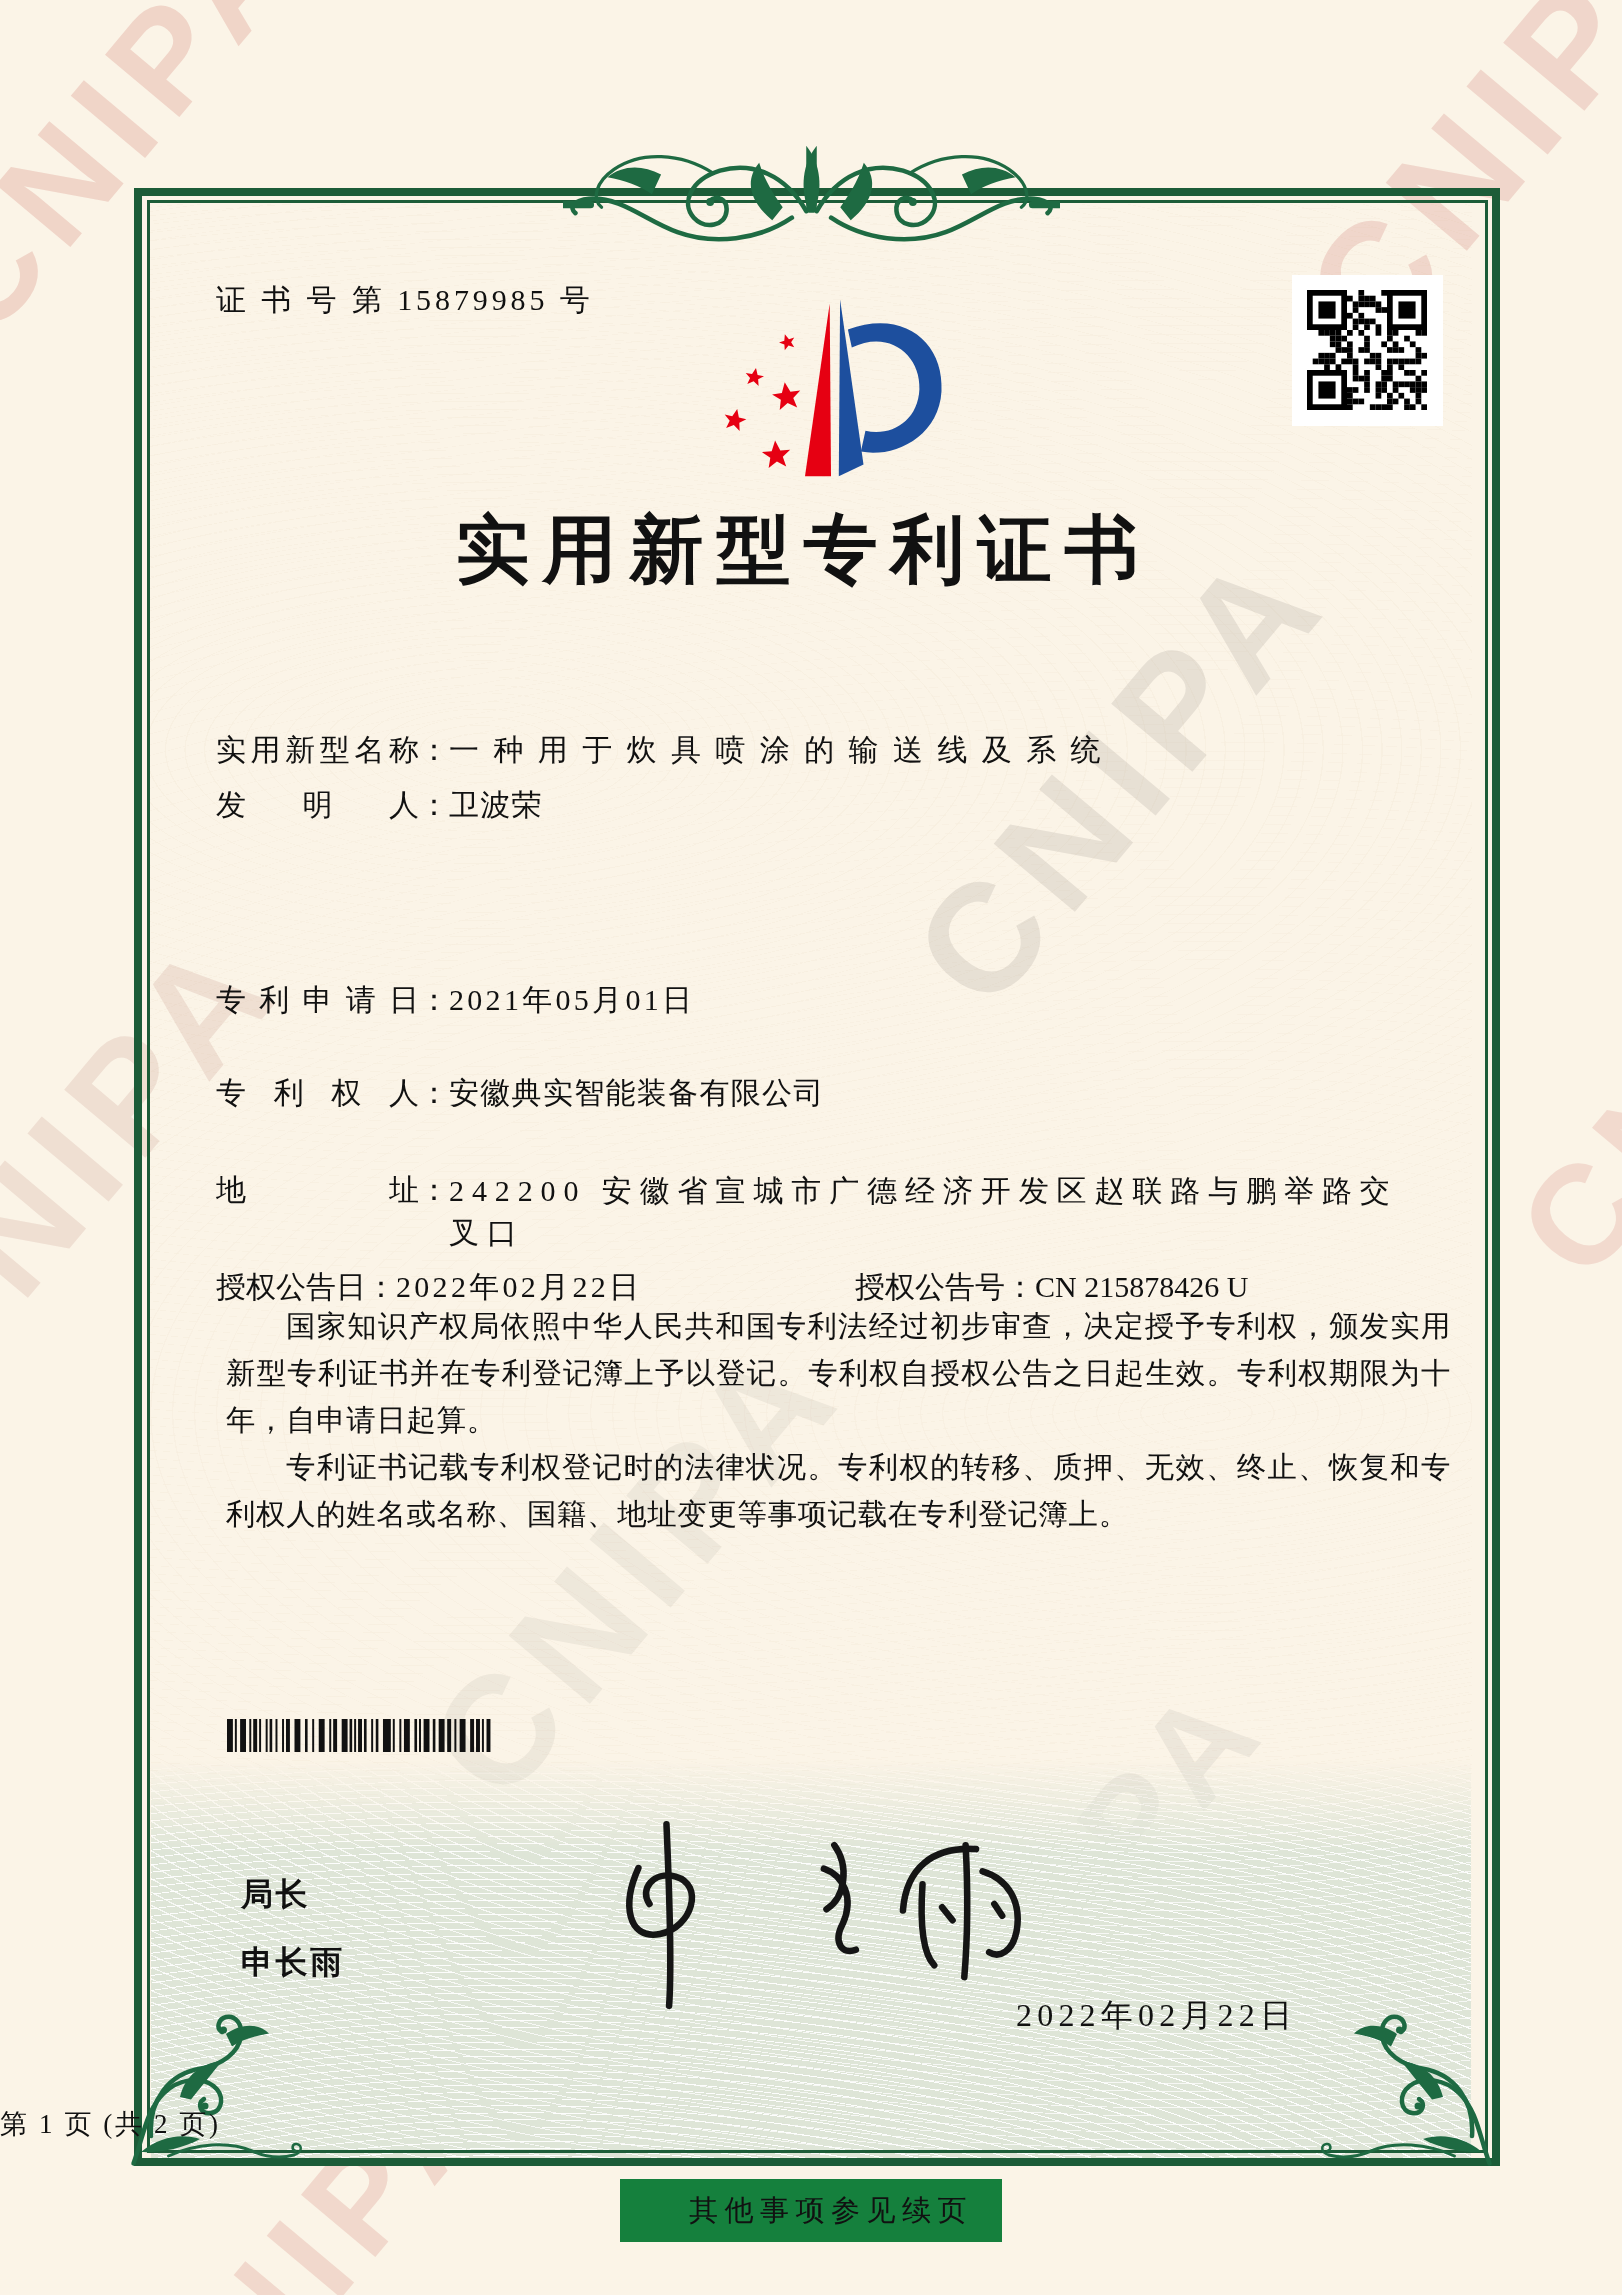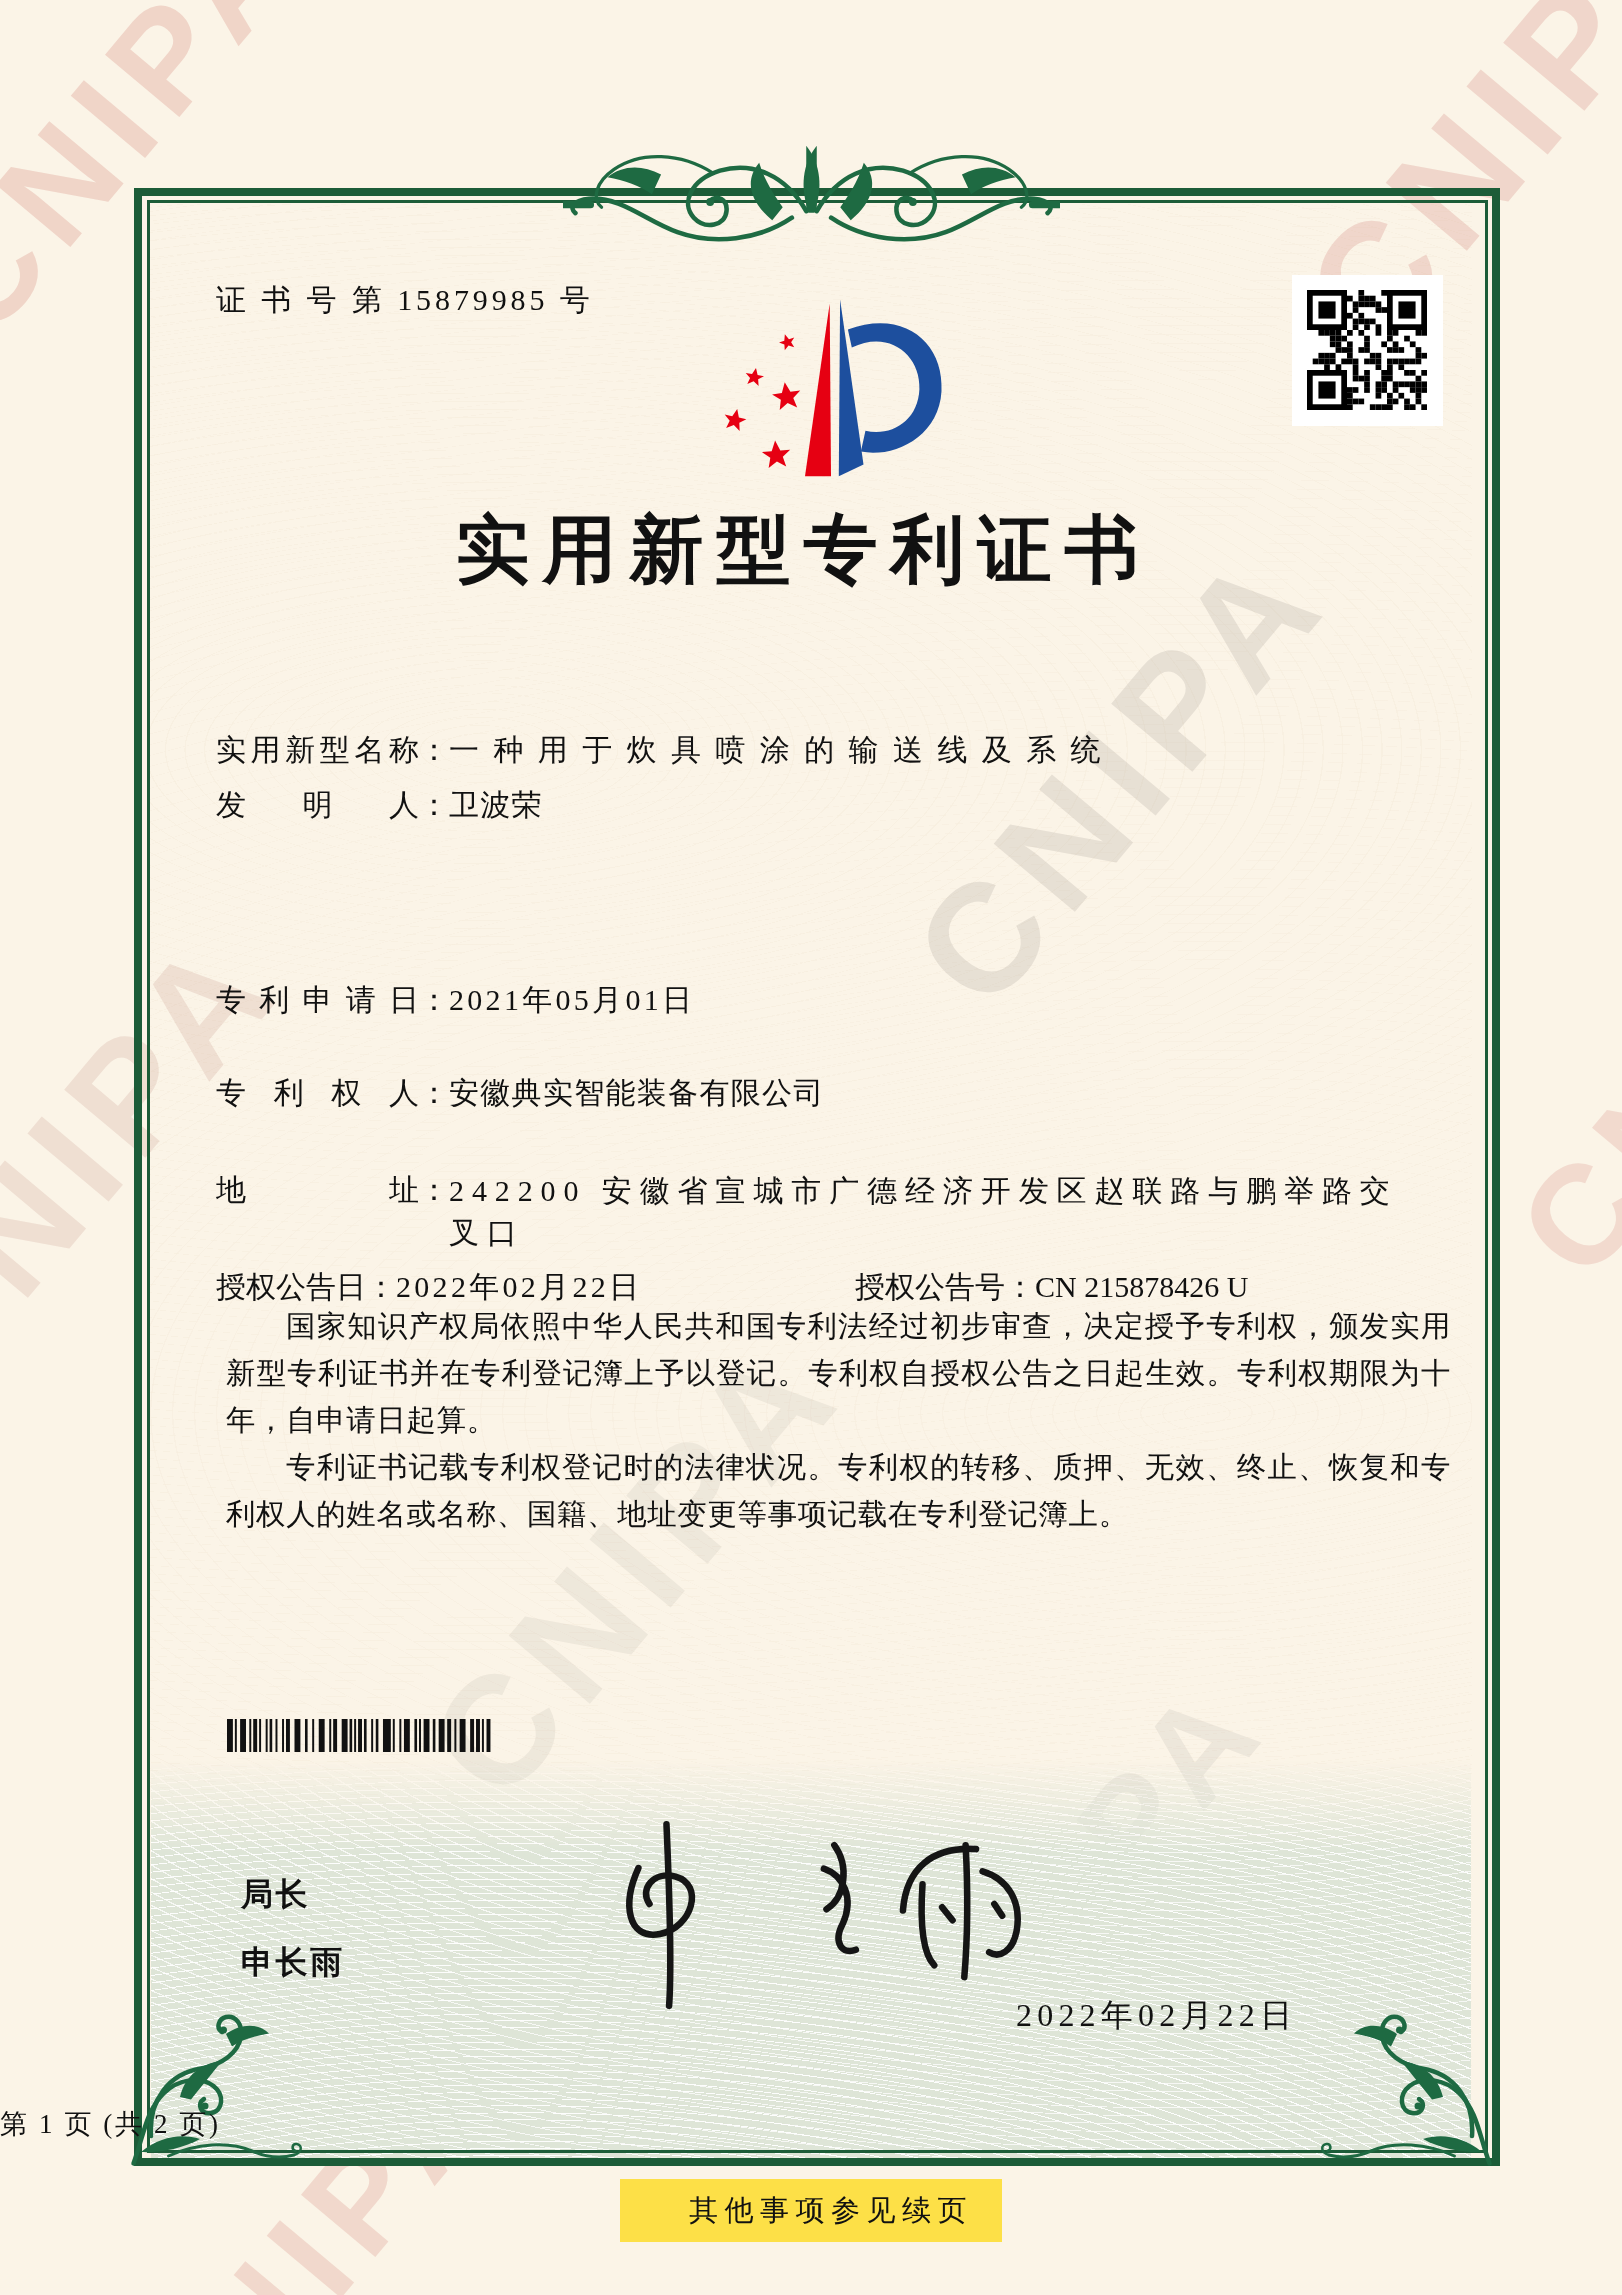--- a/index.html
+++ b/index.html
@@ -96,21 +96,21 @@
   .legal p{text-indent:60px;margin:0;}
   .barcode{left:227px;top:1719px;width:270px;height:33px;}
   .signer{left:241px;font-family:"Liberation Sans","DejaVu Sans",sans-serif;
           font-weight:700;font-size:32px;letter-spacing:2.6px;}
   .signer-title{top:1873px;}
   .signer-name{top:1941px;}
   .signature{left:576px;top:1806px;}
   .issue-date{left:1016px;top:1994px;font-size:32px;letter-spacing:5.2px;}
   .page-indicator{left:0;top:2106px;width:1623px;
                   font-size:27px;letter-spacing:2.6px;}
-  .note-strip{left:620px;top:2179px;width:382px;height:63px;background:#fde047;
+  .note-strip{left:620px;top:2179px;width:382px;height:63px;background:#15803d;
               text-align:center;line-height:63px;font-size:29px;letter-spacing:6.5px;z-index:4;padding-left:40px;}
 </style>
 </head>
 <body>
 
 <div class="page">
 
   <div class="wm wm1">CNIPA</div>
   <div class="wm wm2">CNIPA</div>
   <div class="wm wm3">CNIPA</div>

